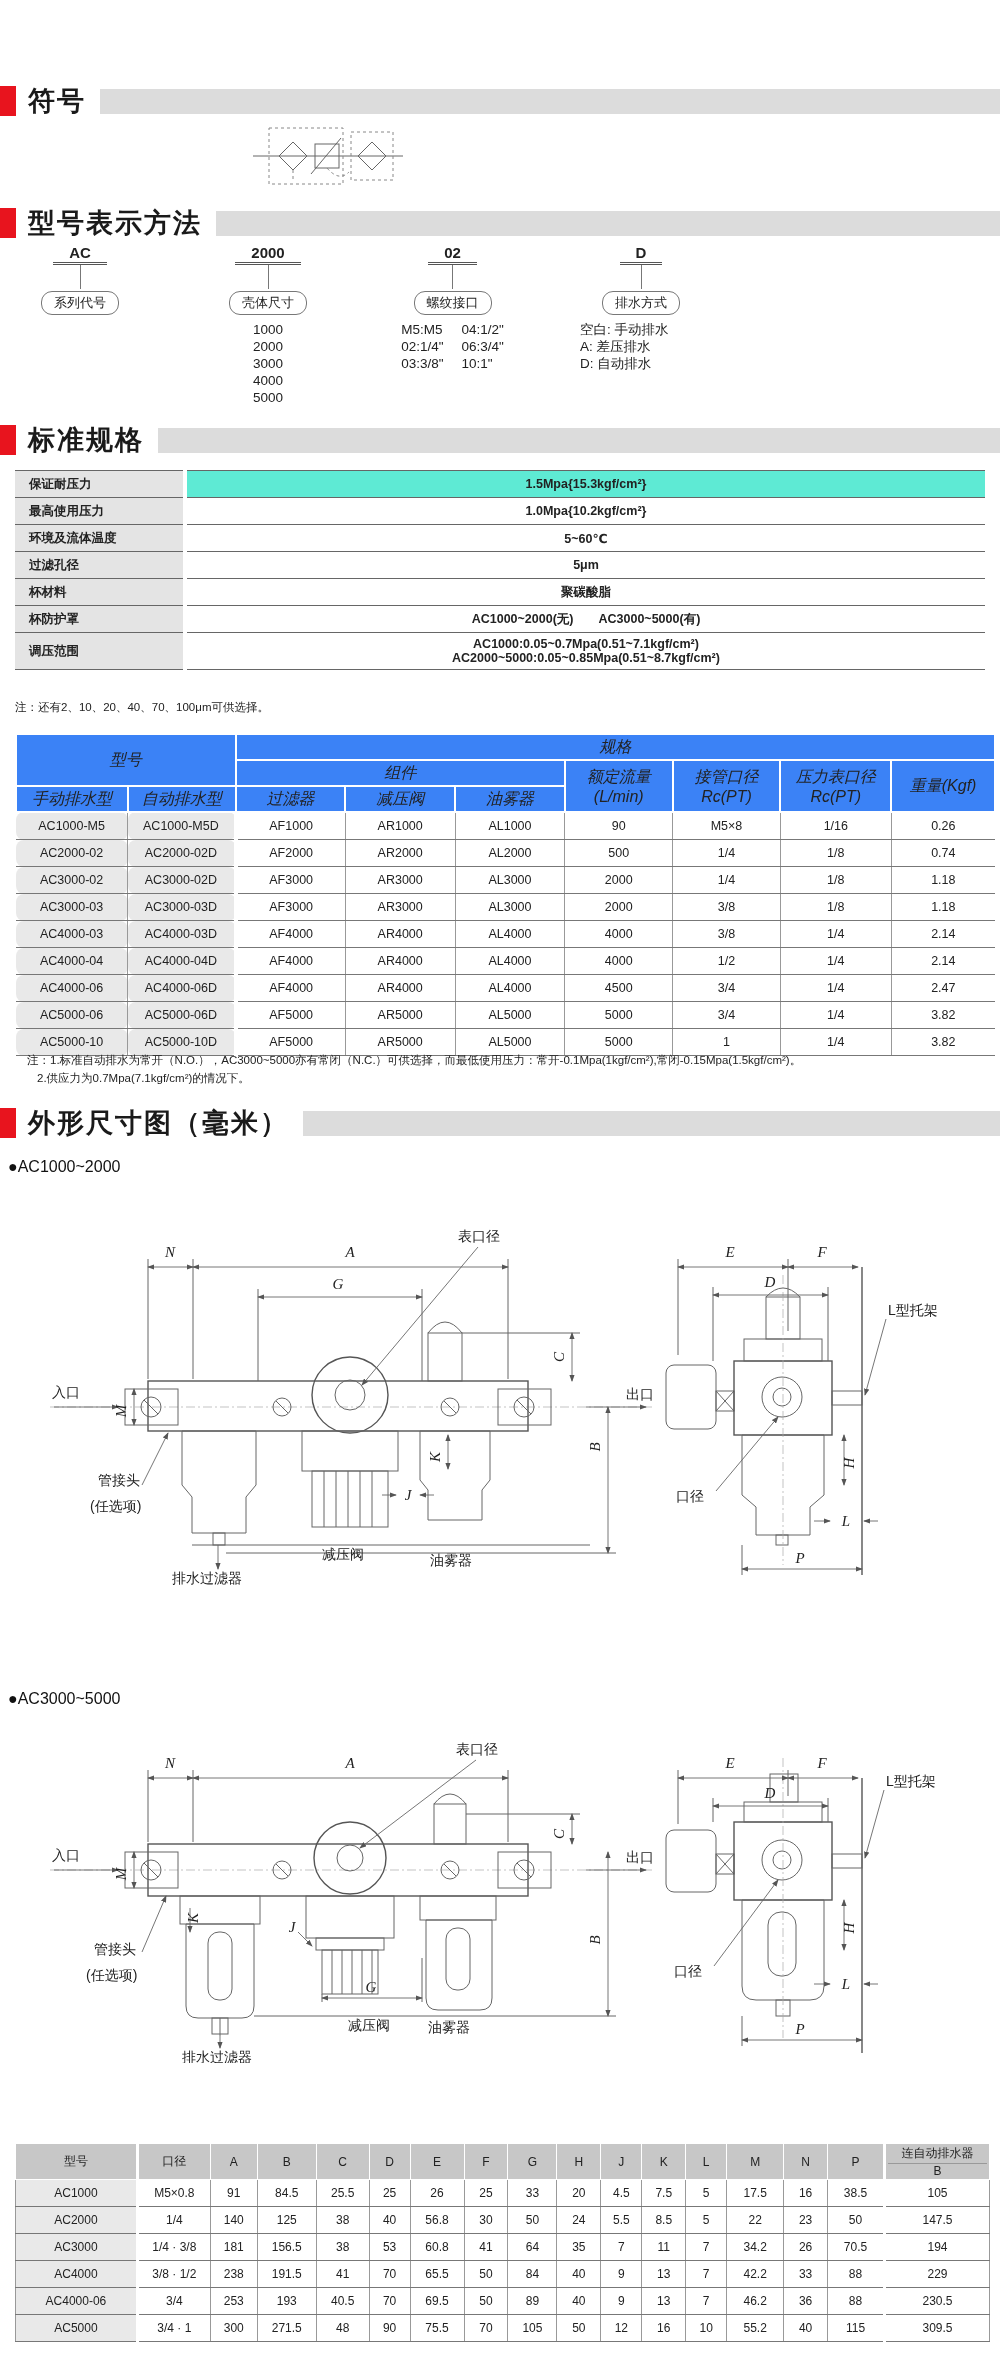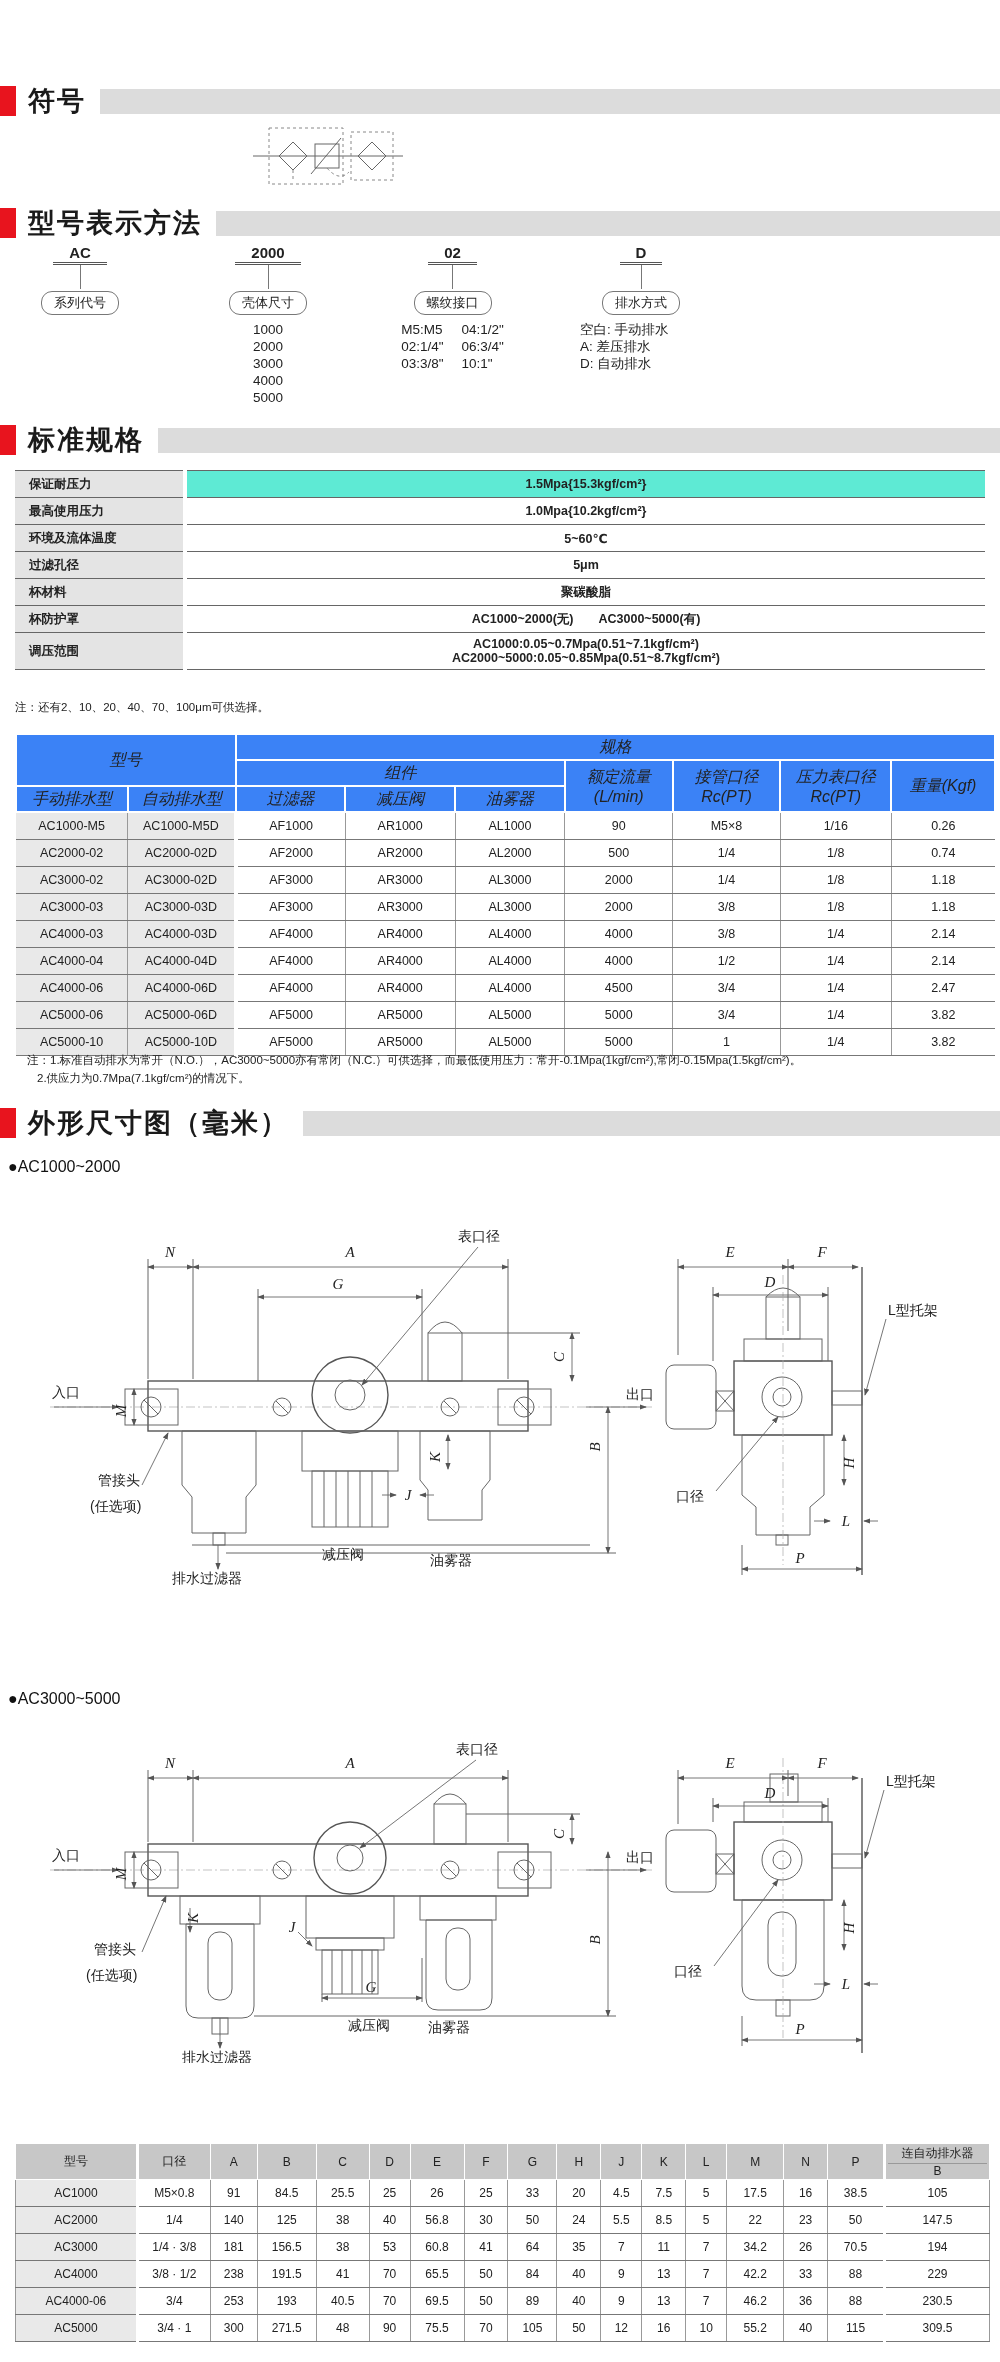--- a/index.html
+++ b/index.html
@@ -24,21 +24,21 @@
   .spec{width:970px;border-top:1.2px solid #666;}
   .spec td{border-bottom:1.2px solid #666;font-size:12.5px;text-align:center;padding:4px 6px;height:18px;font-weight:bold;}
   .spec td.sl{background:#e4e4e4;width:148px;border-right:4px solid #fff;text-align:left;padding-left:14px;}
   .spec td.sv.gray{background:#5eead4;}
   .note{font-size:11.5px;color:#222;}
   
   .model th{background:#3b82f6;font-weight:normal;font-size:16px;border:2px solid #fff;height:22px;padding:1px 2px;font-style:italic;}
   .model td{border-bottom:1px solid #777;border-left:1px solid #999;font-size:12.5px;text-align:center;height:26px;padding:0 2px;}
   .model td:first-child{border-left:none;}
   .model td.gap{border-left:4px solid #fff;}
-  .model td.mcell{background:#e9e9e9;}
+  .model td.mcell{background:#e9e9e9;border-radius:8px;}
   
   .dim-t th{background:#c7c7c7;font-weight:normal;font-size:12px;border:1px solid #fff;padding:1px 2px;}
   .dim-t td{border:1px solid #999;border-bottom:1px solid #777;font-size:12px;text-align:center;height:26px;padding:0 2px;}
   .dim-t td.dgray{background:#e9e9e9;}
   .dim-t td.gapL,.dim-t th.gapL{border-left:3px solid #fff;}
   .dim-t th .b2{border-top:1px solid #999;margin-top:1px;}
   
   .dtitle{position:absolute;font-size:16px;color:#111;}
   svg .ln{stroke:#666;fill:none;stroke-width:1;}
   svg .thick{stroke:#555;stroke-width:1.4;}

